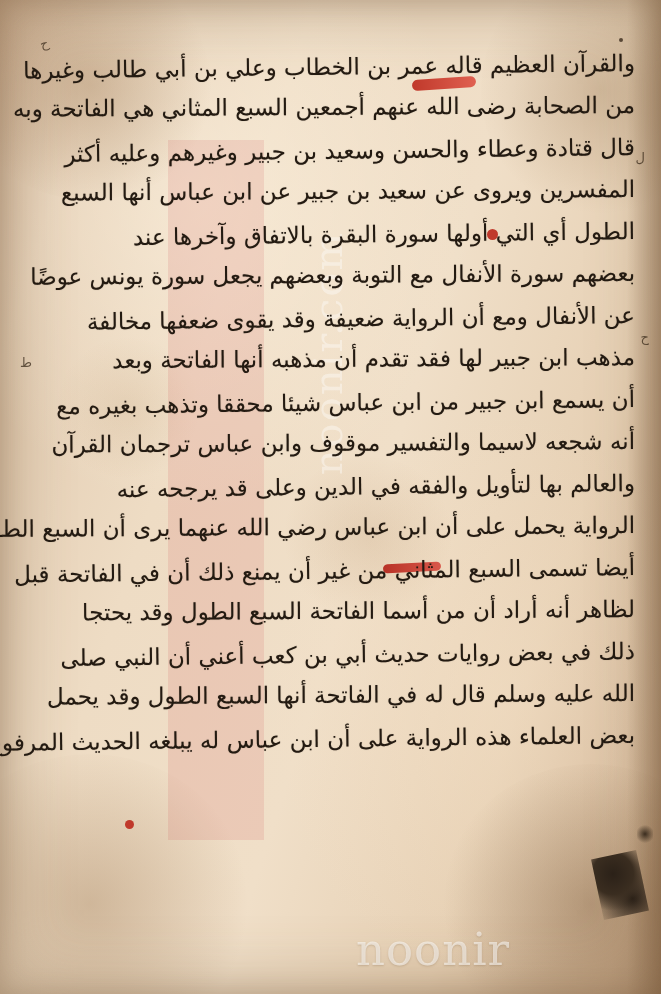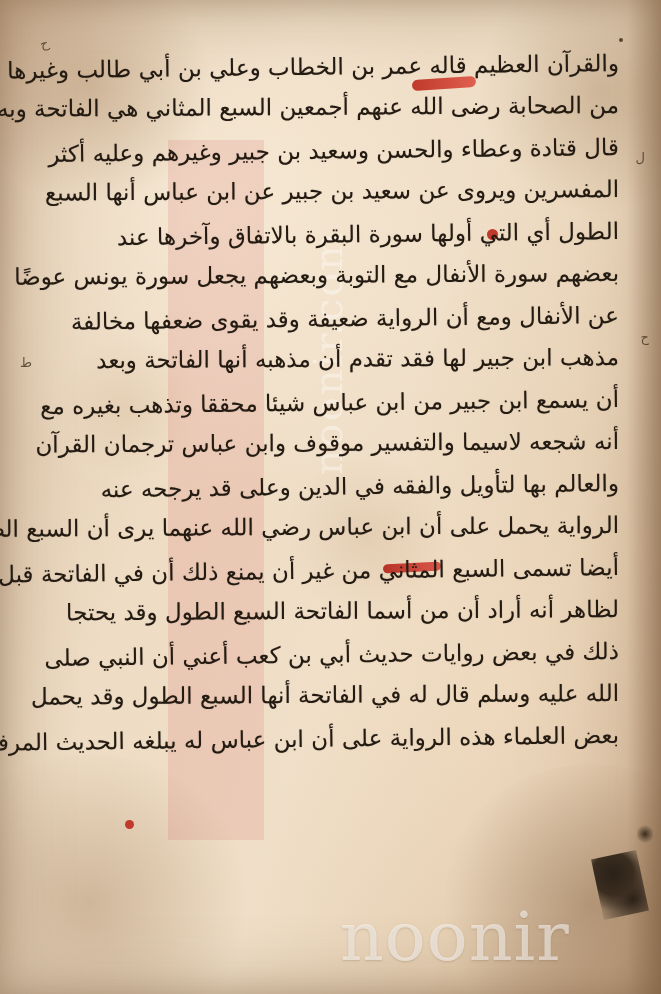--- a/index.html
+++ b/index.html
@@ -89,24 +89,24 @@
     transform-origin: 50% 50%;
     font-family: "DejaVu Serif", serif;
     font-size: 40px;
     letter-spacing: 2px;
     color: rgba(255,255,255,0.38);
     pointer-events: none;
     white-space: nowrap;
   }
   .wm-bottom {
     position: absolute;
-    left: 340px;
+    left: 356px;
     bottom: 18px;
     font-family: "DejaVu Serif", serif;
-    font-size: 68px;
+    font-size: 45px;
     letter-spacing: 1px;
     color: rgba(255,255,255,0.55);
     text-shadow: 0 1px 2px rgba(120,90,60,0.25);
     pointer-events: none;
     white-space: nowrap;
   }
 
   
   .red-mark { position:absolute; pointer-events:none; }
   .rm1 { left:412px; top:78px;  width:64px; height:11px; border-radius:6px;
@@ -115,21 +115,21 @@
          background: linear-gradient(90deg,#b83227,#d9584a); transform: rotate(-3deg); }
   .rm3 { left:487px; top:229px; width:11px; height:11px; border-radius:50%;
          background:#c0392b; }
   .rm4 { left:125px; top:820px; width:9px; height:9px; border-radius:50%;
          background:#c0392b; }
 
   
   .text-block {
     position: absolute;
     left: 52px;
-    right: 42px;
+    right: 26px;
     top: 52px;
     direction: rtl;
     text-align: justify;
   }
   .line {
     font-family: "DejaVu Sans", sans-serif;
     color: #241a10;
     font-size: 23px;
     line-height: 1.0;
     margin-bottom: 19px;

